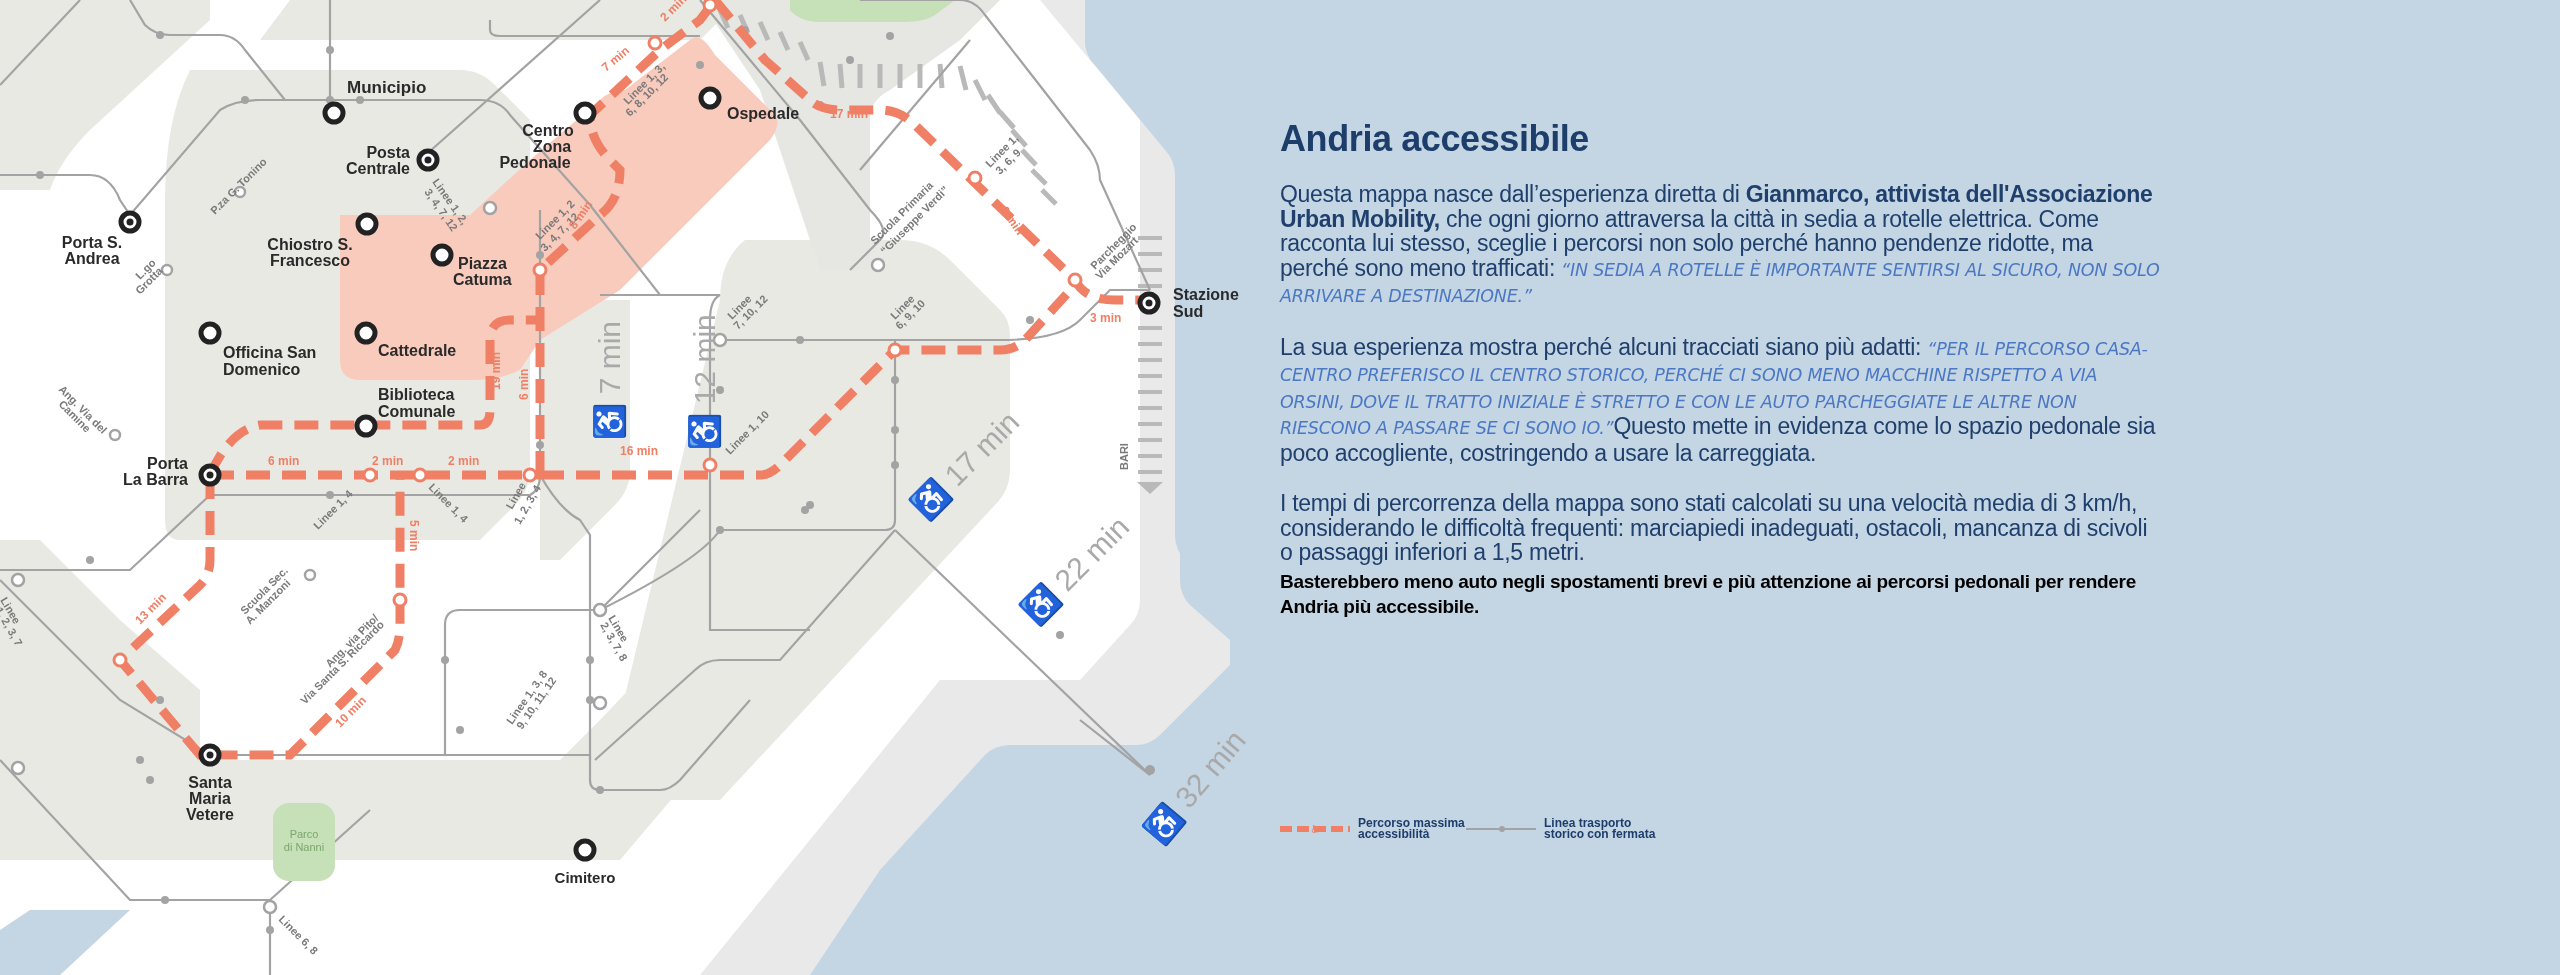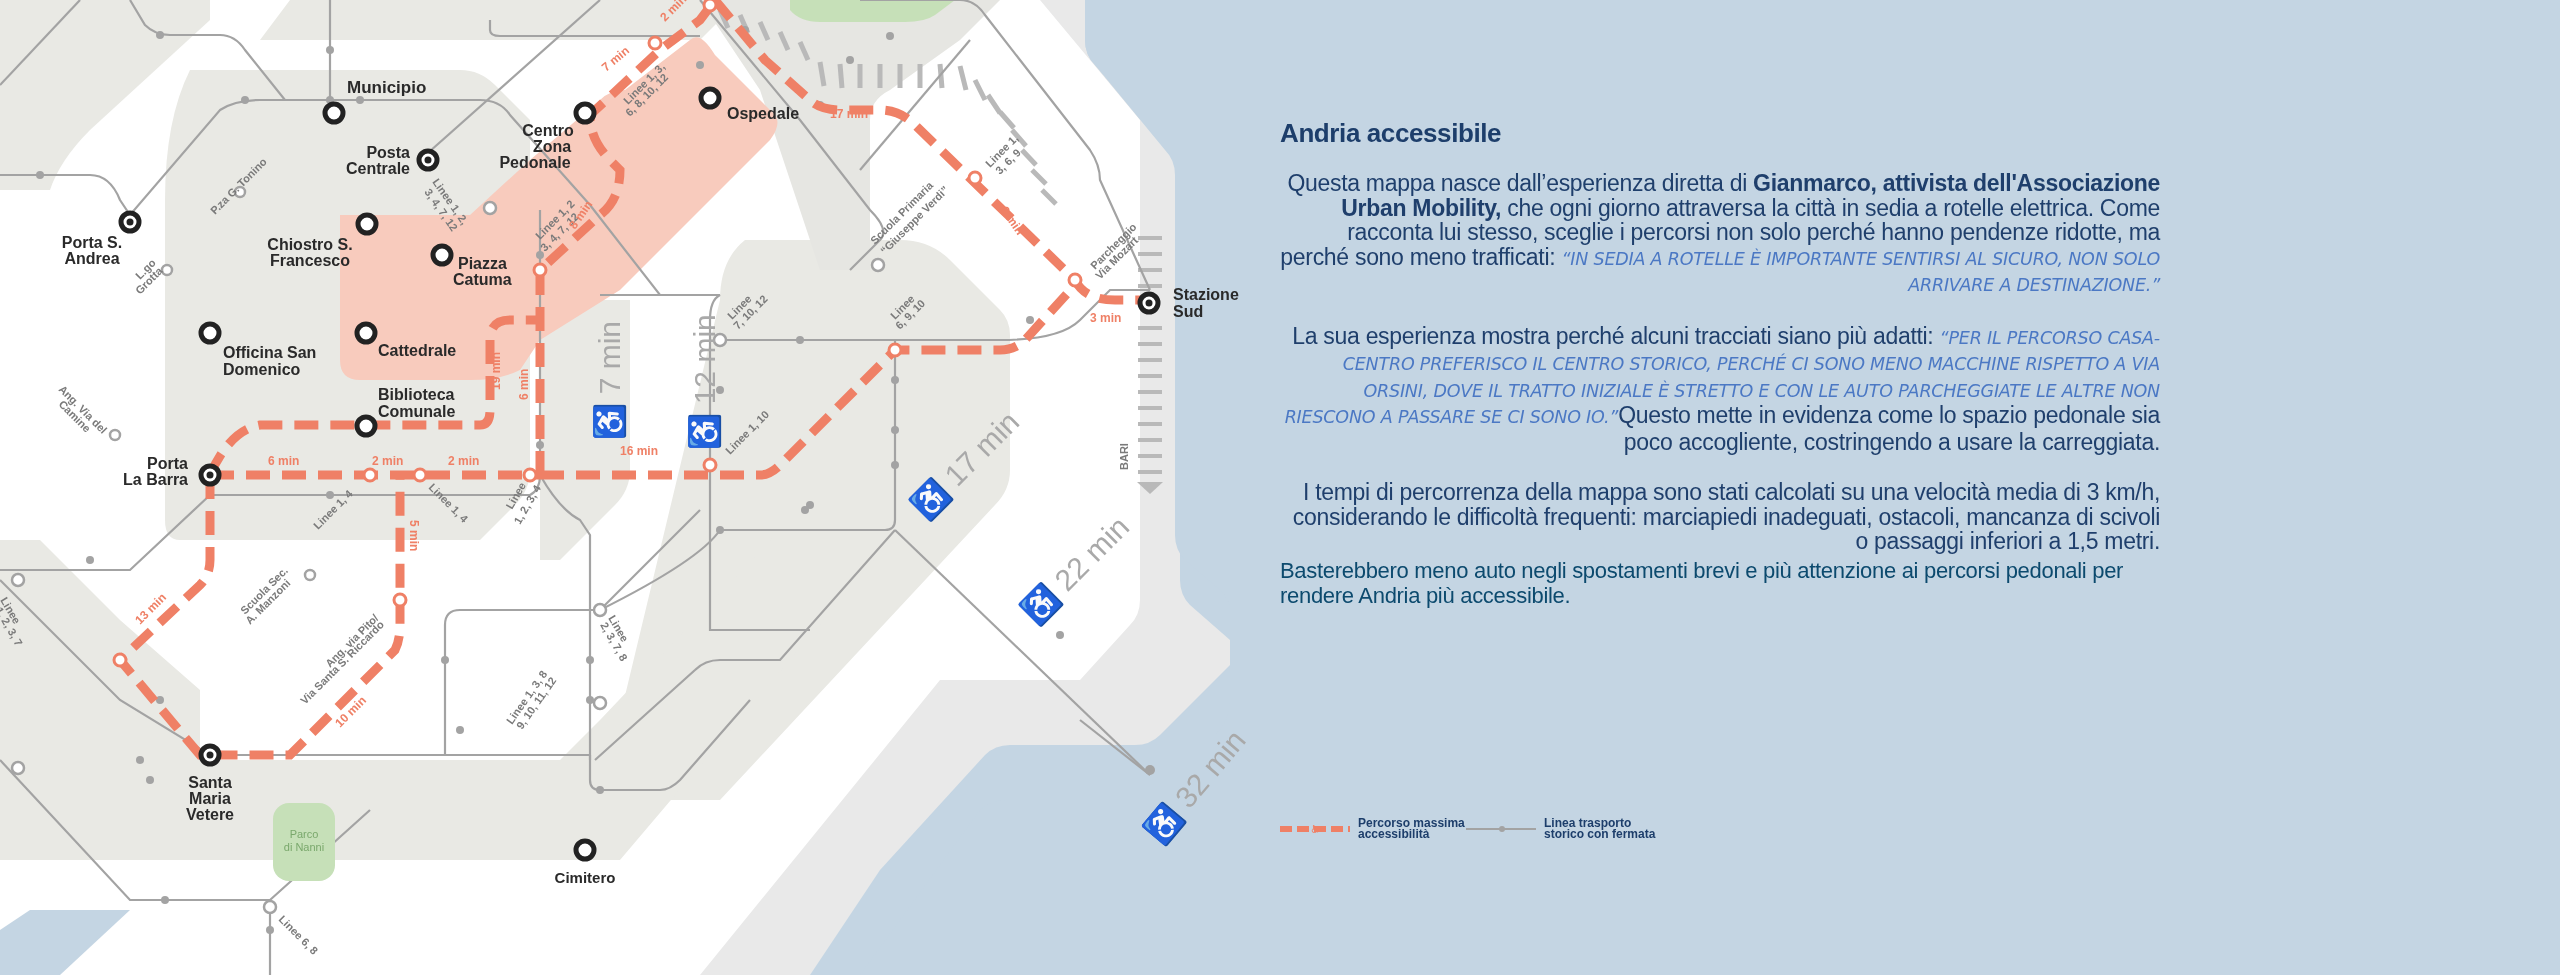--- a/index.html
+++ b/index.html
@@ -1,23 +1,23 @@
 <!DOCTYPE html>
 <html><head>
 <meta charset="utf-8">
 <style>
   html, body { margin:0; padding:0; }
   body { width:2560px; height:975px; overflow:hidden; background:#c4d5e3; position:relative; font-family:"Liberation Sans", sans-serif; }
   #map { position:absolute; left:0; top:0; width:2560px; height:975px; }
   .panel { position:absolute; left:1280px; top:118px; width:880px; color:#1d3e6b; }
-  .title { font-family:"Liberation Sans", sans-serif; font-weight:bold; font-size:26px; letter-spacing:-0.4px; margin:0 0 22px 0; color:#1d3e6b; }
-  .para { font-size:23px; line-height:24.5px; margin:0 0 26px 0; letter-spacing:-0.3px; color:#1f3f6c;text-align:right; }
+  .title { font-family:"Liberation Sans", sans-serif; font-weight:bold; font-size:36px; letter-spacing:-0.4px; margin:0 0 22px 0; color:#1d3e6b; }
+  .para { font-size:23px; line-height:24.5px; margin:0 0 26px 0; letter-spacing:-0.3px; color:#1f3f6c; }
   .para b { font-weight:bold; }
   .quote { font-family:"DejaVu Sans", sans-serif; font-style:italic; font-size:17.5px; color:#4b78c4; text-transform:uppercase; letter-spacing:-0.2px; }
-  .closing { font-weight:normal; font-size:22px; line-height:25px; margin-top:-22px; letter-spacing:-0.3px; color:#0c4a6e; }
+  .closing { font-weight:bold; font-size:19px; line-height:25px; margin-top:-22px; letter-spacing:-0.3px; color:#000000; }
   .legend { position:absolute; left:1280px; top:818px; width:600px; height:30px; }
   .legend-item { position:absolute; top:0; display:flex; align-items:center; }
   .legend-text { font-size:12px; font-weight:bold; line-height:11px; color:#1d3e6b; margin-left:8px; }
   .lbl { font-family:"Liberation Sans", sans-serif; font-weight:bold; fill:#2a2a2a; }
   .small { font-family:"Liberation Sans", sans-serif; fill:#7a7a7a; font-size:11px; font-weight:bold; }
   .time { font-family:"Liberation Sans", sans-serif; fill:#ef8066; font-size:12px; font-weight:bold; }
   .bigtime { font-family:"Liberation Sans", sans-serif; fill:#a9a9a9; font-size:30px; }
 </style>
 </head>
 <body>

